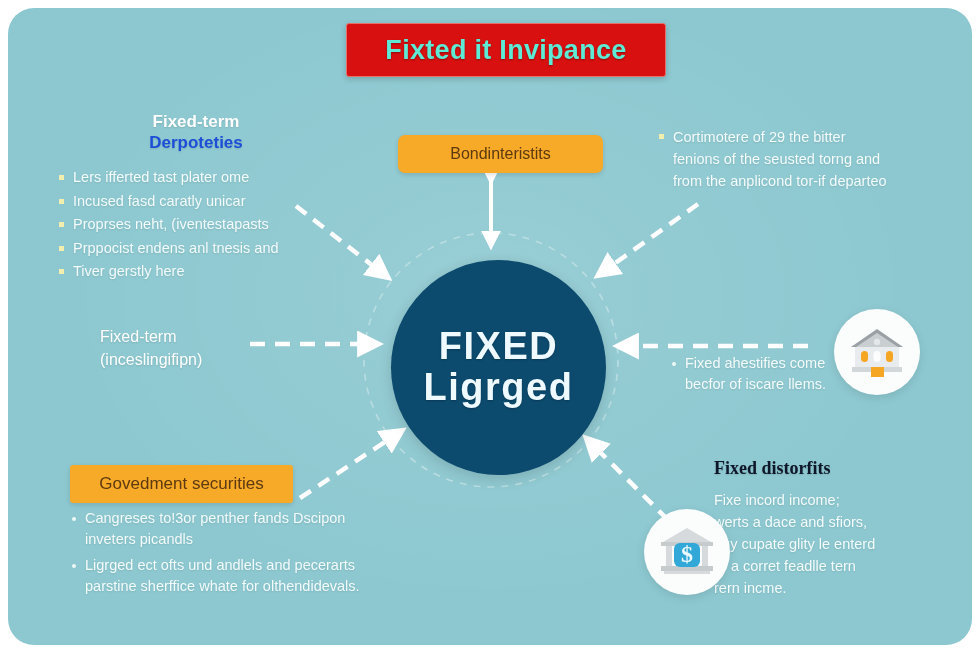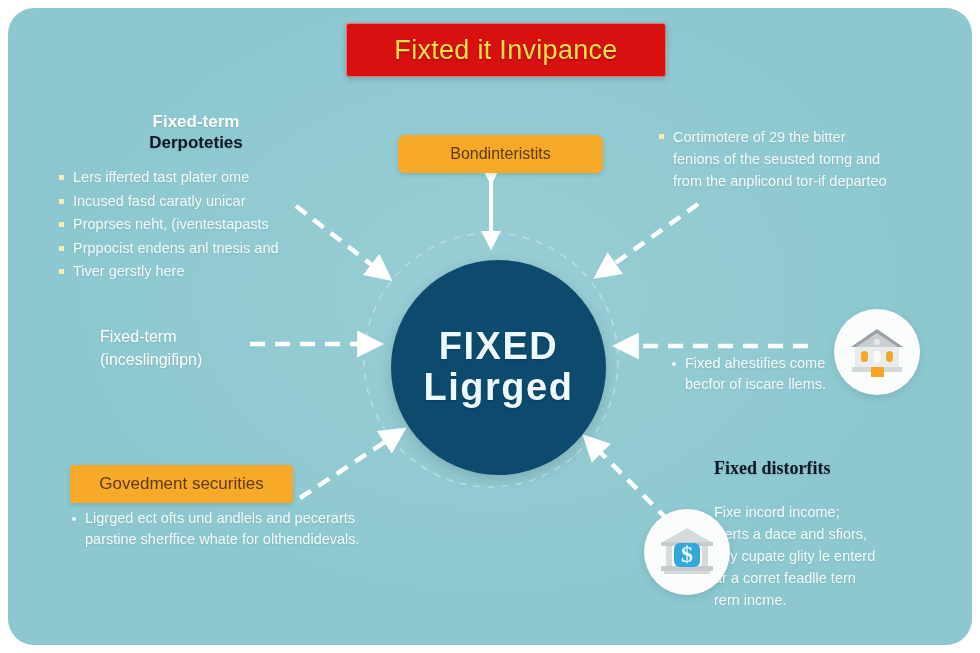--- a/index.html
+++ b/index.html
@@ -15,21 +15,21 @@
   
   #panel:before{content:"";position:absolute;inset:0;
       background:radial-gradient(ellipse at 50% 45%,rgba(255,255,255,.10) 0%,rgba(255,255,255,0) 62%);
       pointer-events:none;}
 
   
   #title-banner{position:absolute;left:338px;top:15px;width:318px;height:52px;
       background:#d81010;border:1px solid #e8706a;border-radius:3px;
       display:flex;align-items:center;justify-content:center;
       box-shadow:0 2px 6px rgba(0,0,0,.18);}
-  #title-banner .t{color:#fde047;font-size:27px;font-weight:normal;letter-spacing:.3px;
+  #title-banner .t{color:#5eead4;font-size:27px;font-weight:bold;letter-spacing:.3px;
       text-shadow:0 1px 2px rgba(0,0,0,.35);white-space:nowrap;}
 
   
   #arrows{position:absolute;left:0;top:0;width:964px;height:637px;pointer-events:none;}
 
   
   #center-circle{position:absolute;left:383px;top:252px;width:215px;height:215px;
       border-radius:50%;background:#0c4a6e;
       display:flex;flex-direction:column;align-items:center;justify-content:center;
       box-shadow:0 4px 14px rgba(0,0,0,.14);text-align:right;}
@@ -45,21 +45,21 @@
   .badge span{color:#5d3a10;font-size:16px;white-space:nowrap;}
   #badge-bond{left:390px;top:127px;width:205px;height:38px;border-radius:7px;}
   #badge-gov{left:62px;top:457px;width:223px;height:38px;}
   #badge-gov span{font-size:17px;}
 
   
   .block{position:absolute;}
   .head{text-align:center;line-height:1.22;}
   .head .w{display:block;color:#ffffff;font-size:17px;font-weight:bold;
       text-shadow:0 1px 2px rgba(0,0,0,.12);}
-  .head .y{display:block;color:#0f172a;font-size:17px;font-weight:bold;
+  .head .y{display:block;color:#1d4ed8;font-size:17px;font-weight:bold;
       text-shadow:0 1px 2px rgba(0,0,0,.12);}
 
   ul.bul{list-style:none;margin:0;padding:0;}
   ul.bul li{position:relative;padding-left:17px;color:#f3fbfb;font-size:14.5px;
       line-height:1.48;margin-bottom:2px;text-shadow:0 1px 2px rgba(0,0,0,.10);}
   ul.bul li:before{content:"";position:absolute;left:3px;top:8px;
       width:5px;height:5px;background:#f2efae;}
   ul.bul.round li:before{content:"";border-radius:50%;background:#eef7f7;
       width:4px;height:4px;top:9px;left:4px;}
 
@@ -81,21 +81,21 @@
       text-shadow:0 1px 2px rgba(0,0,0,.12);}
   
   #blk-rm{left:660px;top:345px;width:170px;}
   
   #blk-bl{left:60px;top:500px;width:300px;}
   #blk-bl ul.bul li{margin-bottom:4px;}
   
   #blk-br{left:706px;top:450px;width:240px;}
   #blk-br .bh{color:#0f172a;font-size:18px;font-weight:bold;
       text-shadow:0 1px 2px rgba(0,0,0,.12);font-family:Liberation Serif, serif;}
-  #blk-br .para{margin-top:22px;}
+  #blk-br .para{margin-top:10px;}
 
   
   .icon-circle{position:absolute;border-radius:50%;background:#fbfdfd;
       display:flex;align-items:center;justify-content:center;
       box-shadow:0 3px 10px rgba(0,0,0,.10);}
   #icon-bank-house{left:826px;top:301px;width:86px;height:86px;}
   #icon-bank-dollar{left:636px;top:501px;width:86px;height:86px;}
 </style>
 </head>
 <body>
@@ -180,20 +180,21 @@
         <li>
           <span class="ln">Fixed ahestifies</span>
           <span class="ln">come becfor of</span>
           <span class="ln">iscare llems.</span>
         </li>
       </ul>
     </div>
 
     <div class="block" id="blk-bl">
       <ul class="bul round">
+        <li>Cangreses to!3or penther fands Dscipon inveters picandls</li>
         <li>Ligrged ect ofts und andlels and pecerarts parstine sherffice whate for olthendidevals.</li>
       </ul>
     </div>
 
     <div class="block" id="blk-br">
       <div class="bh">Fixed distorfits</div>
       <div class="para">
         <span class="ln">Fixe incord income;</span>
         <span class="ln">werts a dace and sfiors,</span>
         <span class="ln">ouy cupate glity le enterd</span>

